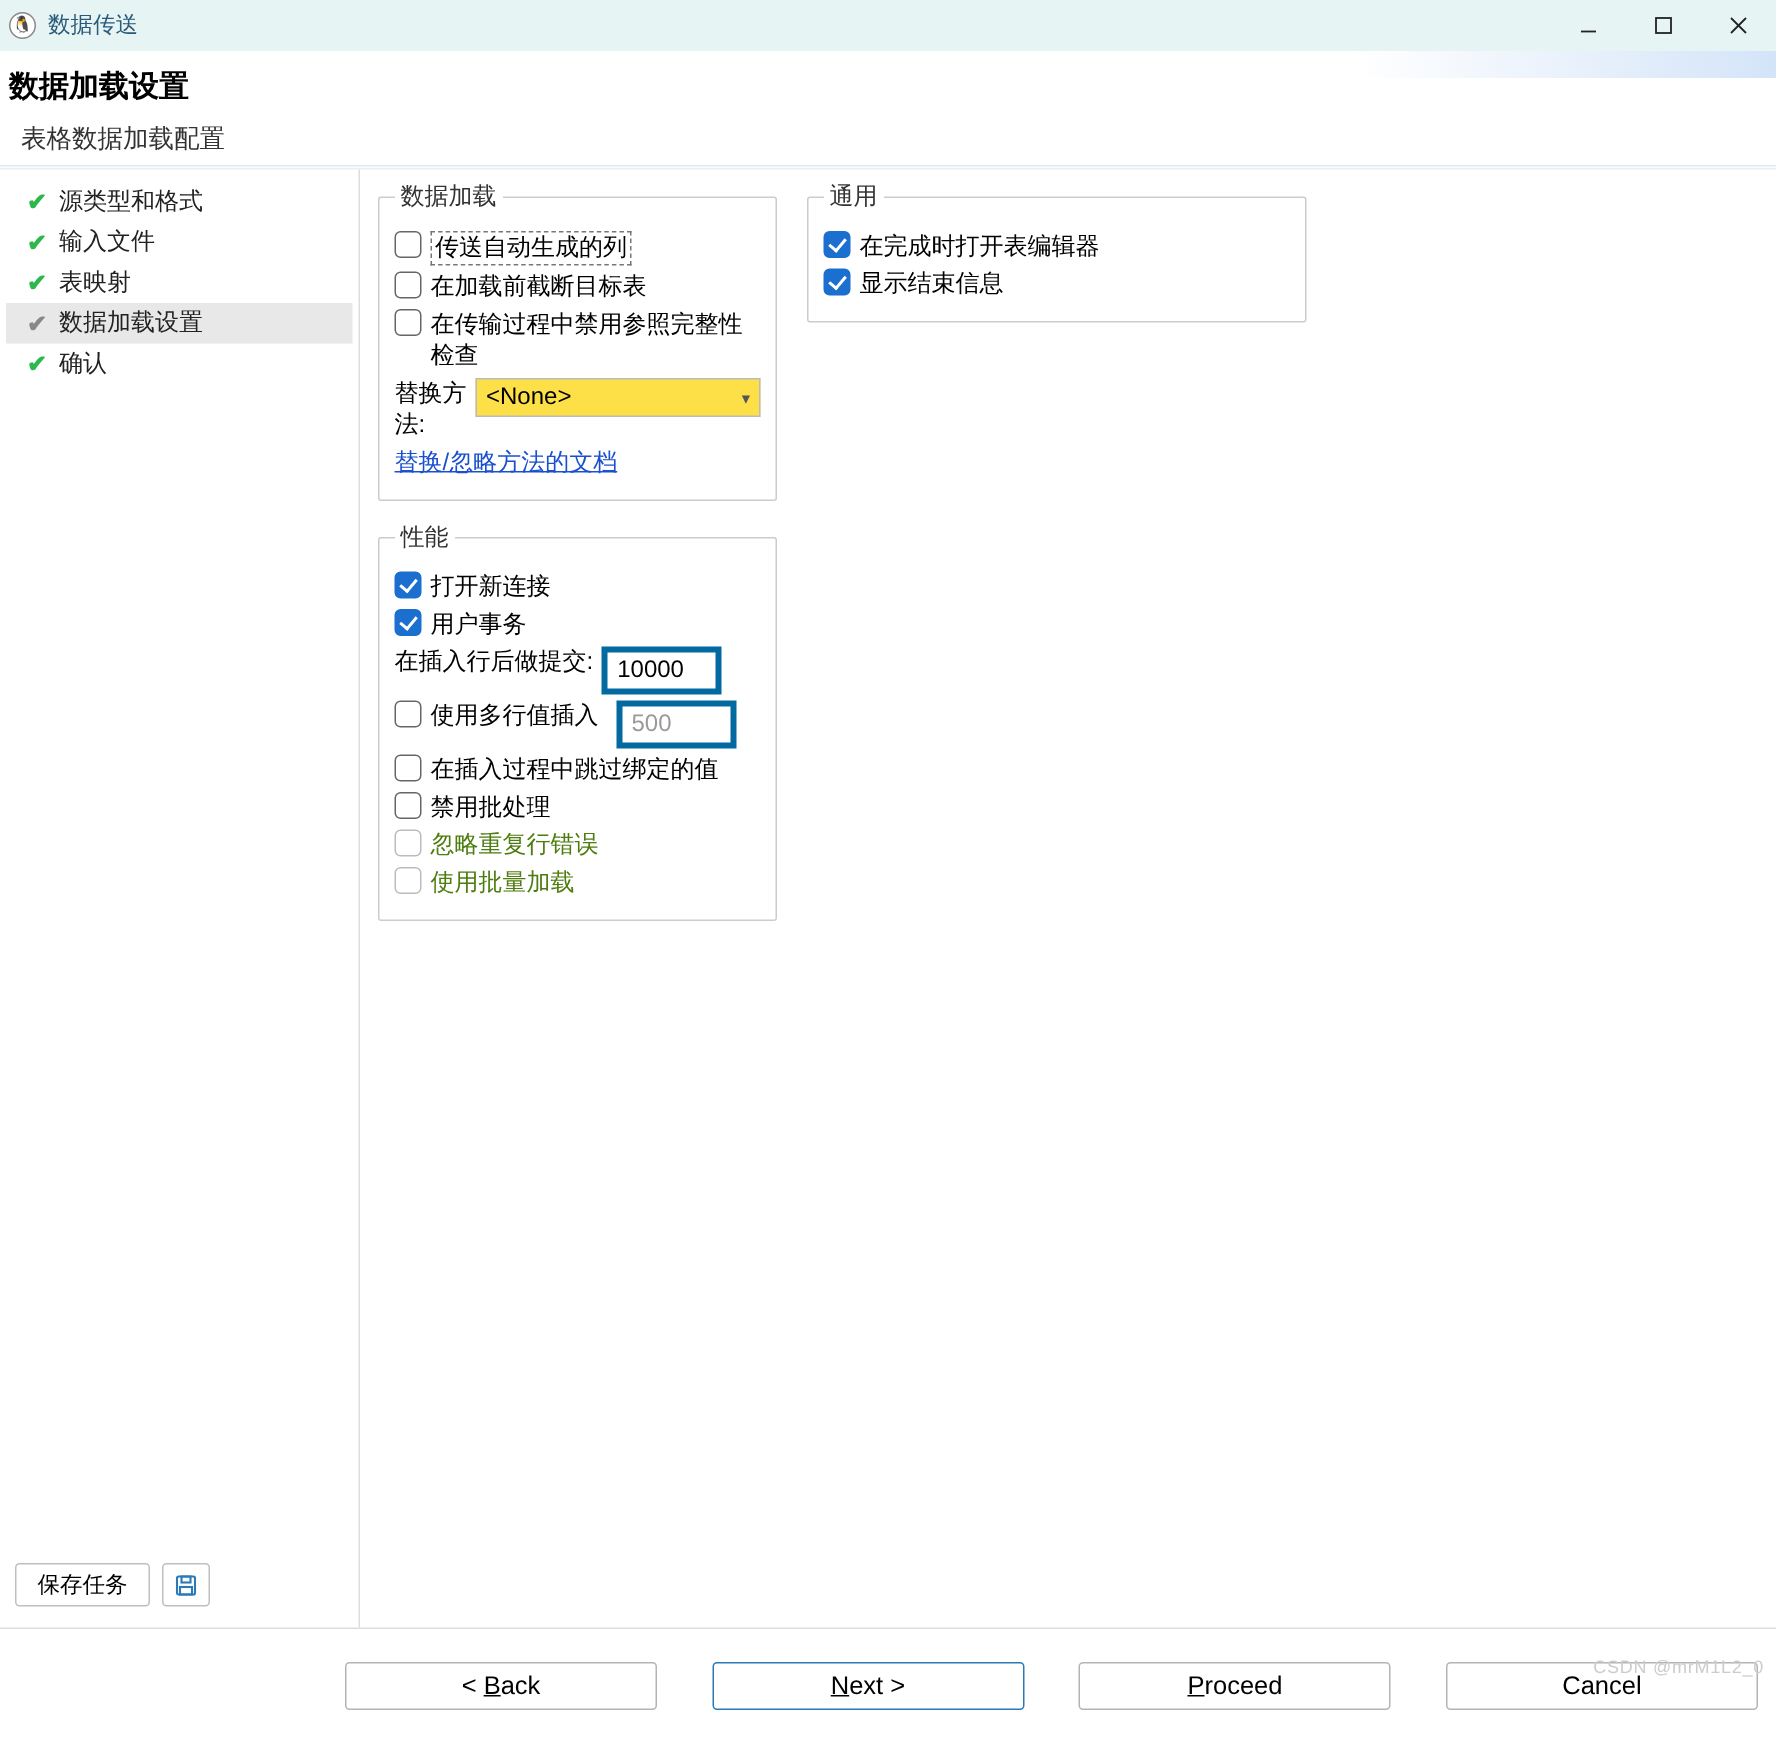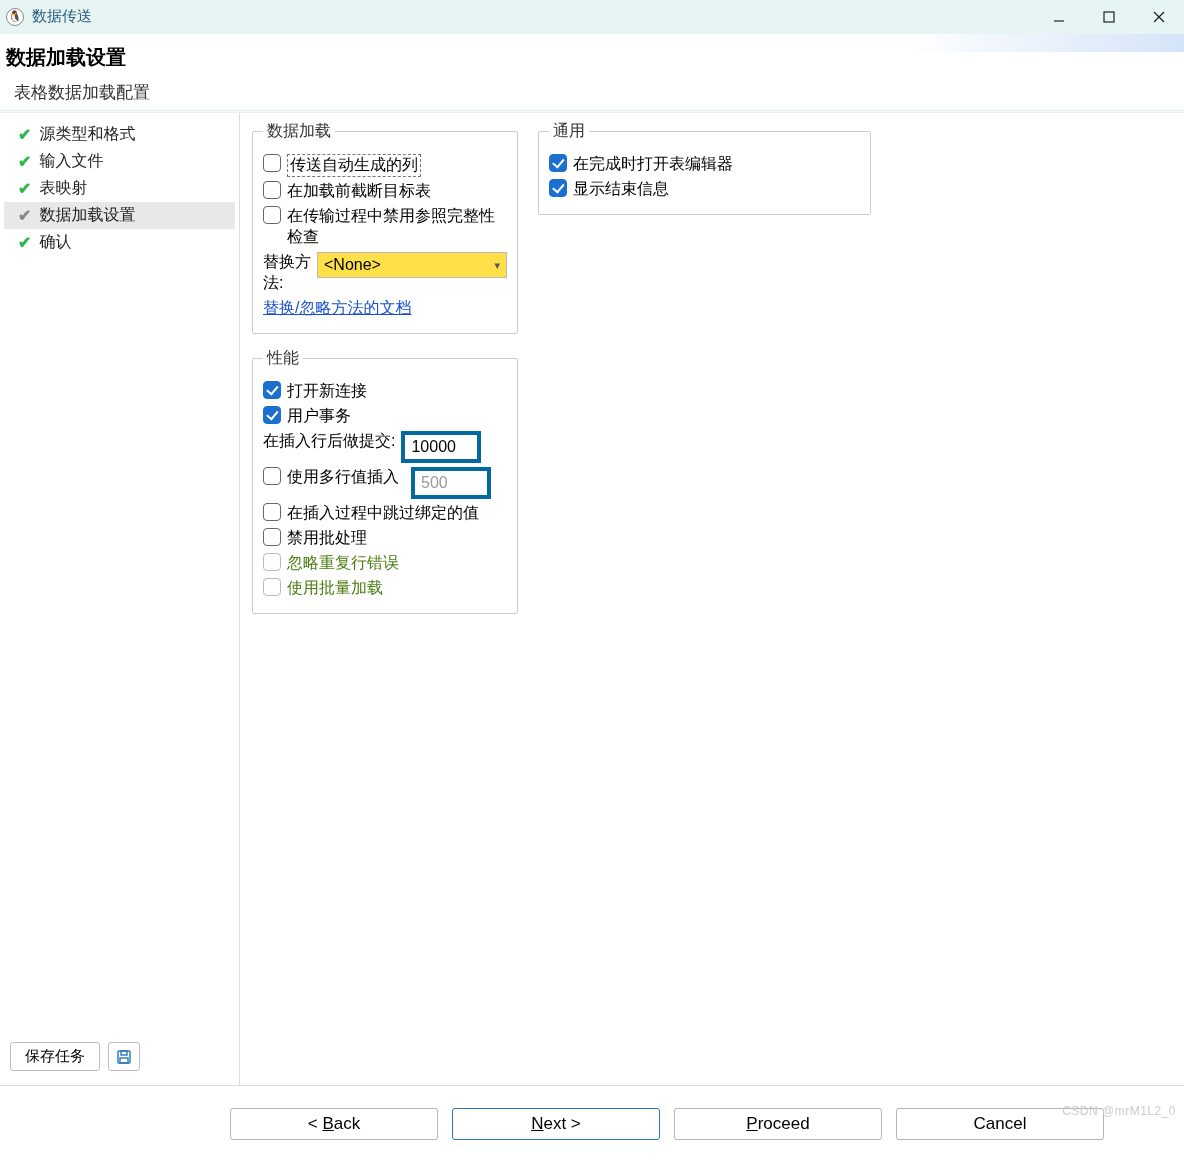--- a/index.html
+++ b/index.html
@@ -203,21 +203,21 @@
       color: #9a9a9a;
       background: #fff;
     }
     .col-left { width: 266px; display:flex; flex-direction:column; gap:14px;}
     .col-right { width: 333px; }
     
     .footer {
       border-top: 1px solid #ddd;
       padding: 22px 12px 22px 12px;
       display: flex;
-      justify-content: flex-start;
+      justify-content: space-between;
       gap: 14px;
       padding-left: 230px;
     }
     .wiz-btn {
       width: 208px;
       height: 32px;
       border: 1px solid #b4b4b4;
       background: #fff;
       border-radius: 3px;
       font-size: 17px;

